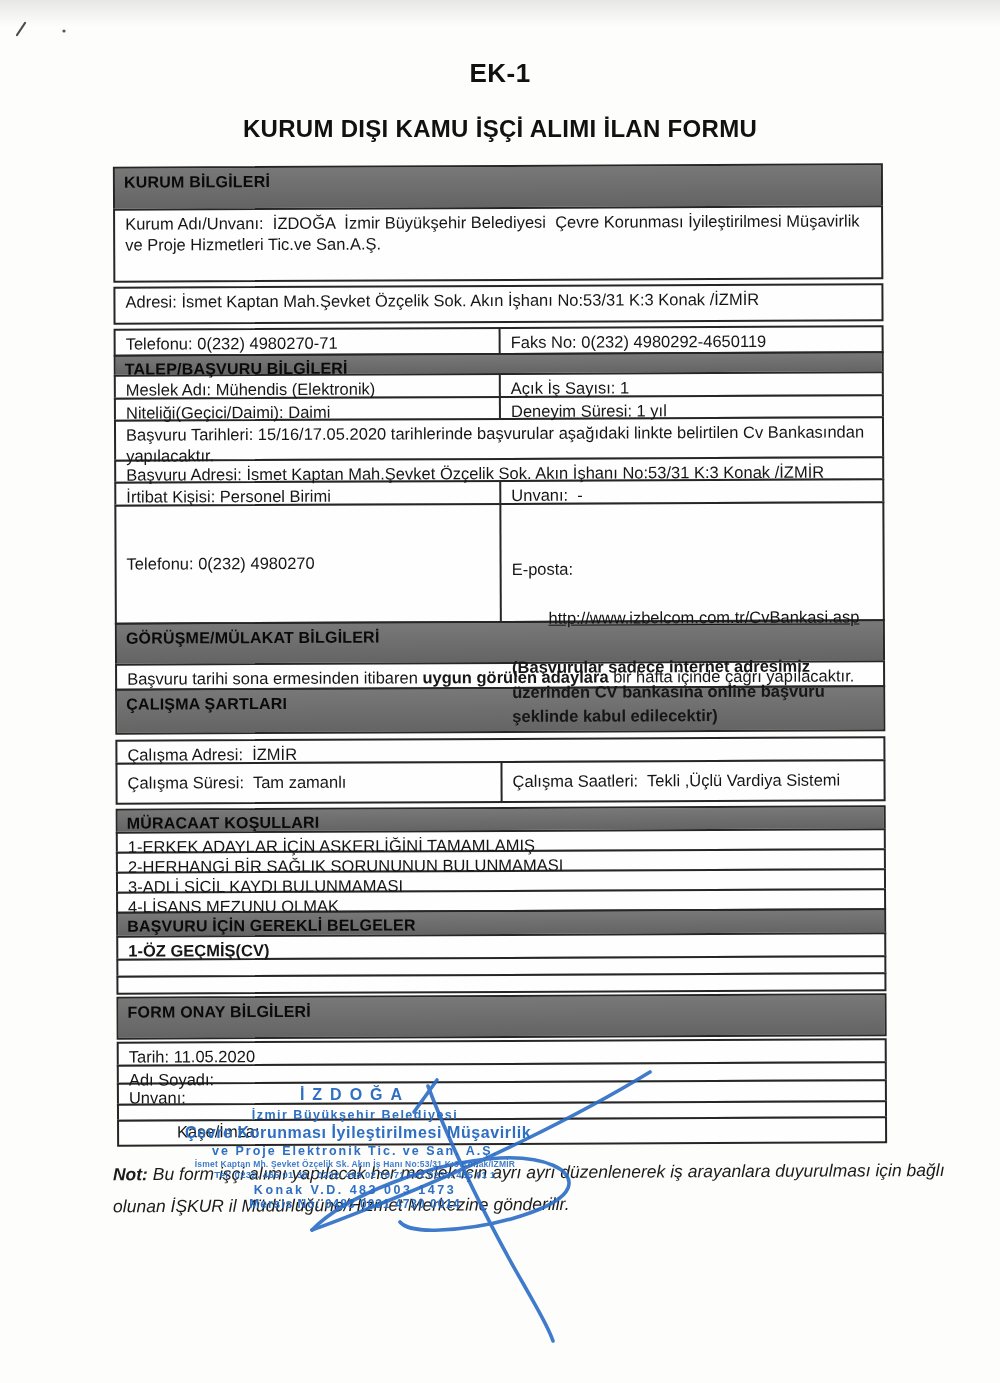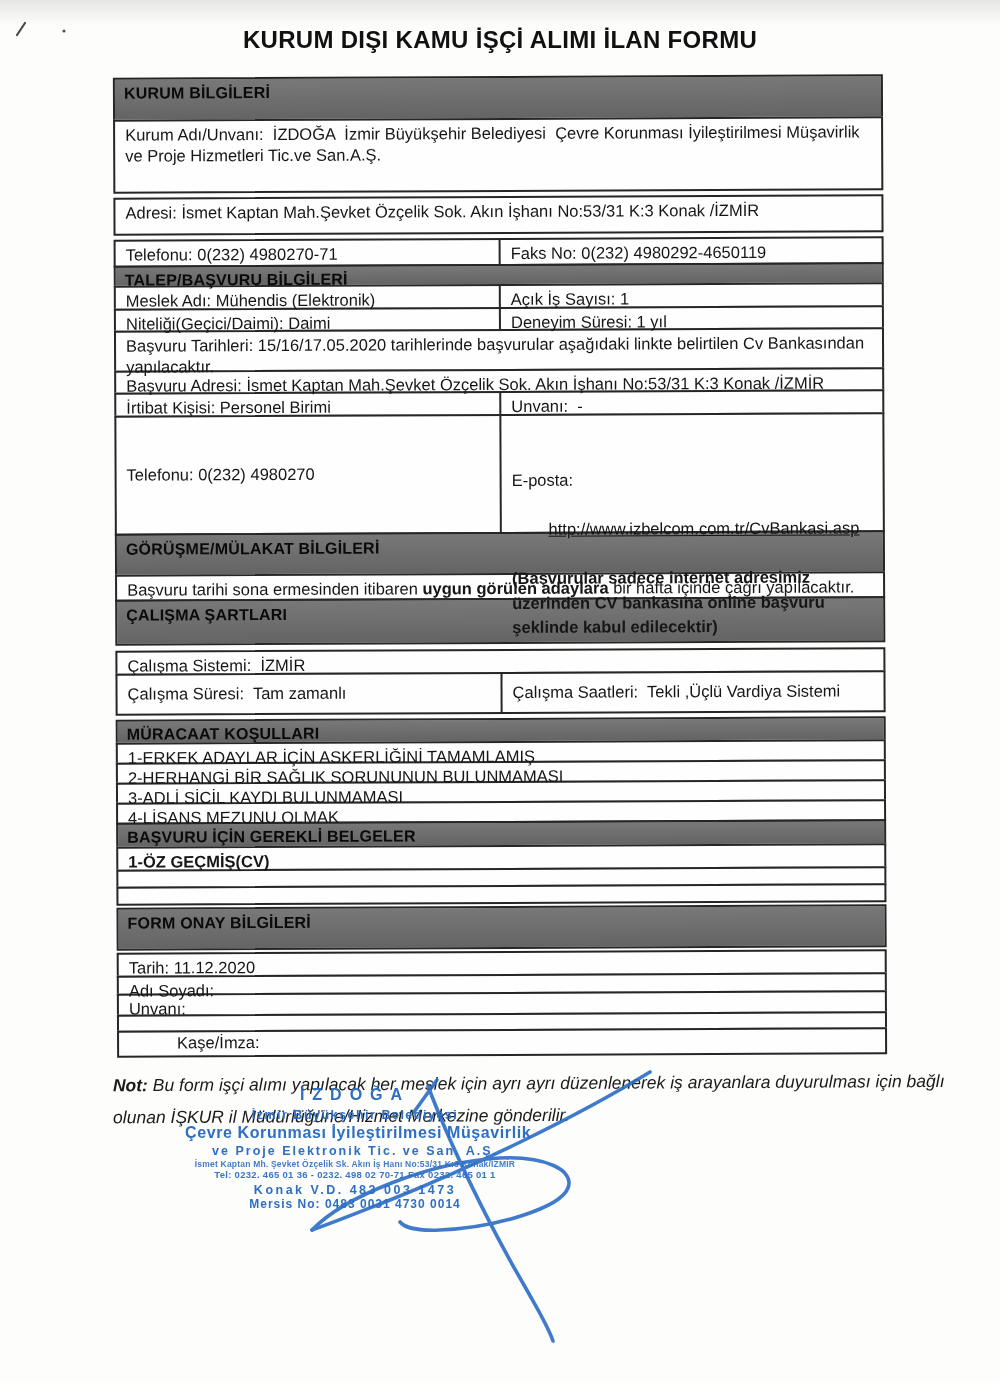--- a/index.html
+++ b/index.html
@@ -75,20 +75,21 @@
   .st7{font-size:12.5px;font-weight:700;letter-spacing:2.5px;margin-bottom:1px;}
   .st8{font-size:12px;font-weight:700;letter-spacing:1px;}
   .overlay{position:absolute;left:0;top:0;width:1000px;height:1383px;pointer-events:none;}
 </style>
 </head>
 <body>
 
 <div class="page">
   <div class="scan-top"></div>
 
+  <h1 class="doc-code">EK-1</h1>
   <h2 class="doc-title">KURUM DIŞI KAMU İŞÇİ ALIMI İLAN FORMU</h2>
 
   <div class="doc">
 
     <div class="bar h44">KURUM BİLGİLERİ</div>
     <div class="row h74">
       <div class="cell">Kurum Adı/Unvanı:  İZDOĞA  İzmir Büyükşehir Belediyesi  Çevre Korunması İyileştirilmesi Müşavirlik ve Proje Hizmetleri Tic.ve San.A.Ş.</div>
     </div>
     <div class="row h38 g4">
       <div class="cell">Adresi: İsmet Kaptan Mah.Şevket Özçelik Sok. Akın İşhanı No:53/31 K:3 Konak /İZMİR</div>
@@ -126,21 +127,21 @@
       </div>
     </div>
 
     <div class="bar h43">GÖRÜŞME/MÜLAKAT BİLGİLERİ</div>
     <div class="row h27">
       <div class="cell"><span>Başvuru tarihi sona ermesinden itibaren </span><span class="bold">uygun görülen adaylara</span><span> bir hafta içinde çağrı yapılacaktır.</span></div>
     </div>
 
     <div class="bar h46">ÇALIŞMA ŞARTLARI</div>
     <div class="row h25 g5">
-      <div class="cell">Çalışma Sistemi:  İZMİR</div>
+      <div class="cell">Çalışma Adresi:  İZMİR</div>
     </div>
     <div class="row split h42 vcenter">
       <div class="cell left">Çalışma Süresi:  Tam zamanlı</div>
       <div class="cell right" style="display:flex;align-items:center;">Çalışma Saatleri:  Tekli ,Üçlü Vardiya Sistemi</div>
     </div>
 
     <div class="bar h25 g4">MÜRACAAT KOŞULLARI</div>
     <div class="row h22">
       <div class="cell">1-ERKEK ADAYLAR İÇİN ASKERLİĞİNİ TAMAMLAMIŞ</div>
     </div>
@@ -160,21 +161,21 @@
     </div>
     <div class="row h19">
         <div class="cell"></div>
       </div>
     <div class="row h19">
         <div class="cell"></div>
       </div>
 
     <div class="bar h43 g2">FORM ONAY BİLGİLERİ</div>
     <div class="row h25 g2">
-      <div class="cell">Tarih: 11.12.2020</div>
+      <div class="cell">Tarih: 11.05.2020</div>
     </div>
     <div class="row h20">
       <div class="cell">Adı Soyadı:</div>
     </div>
     <div class="row h23">
       <div class="cell">Unvanı:</div>
     </div>
     <div class="row h18">
         <div class="cell"></div>
       </div>

